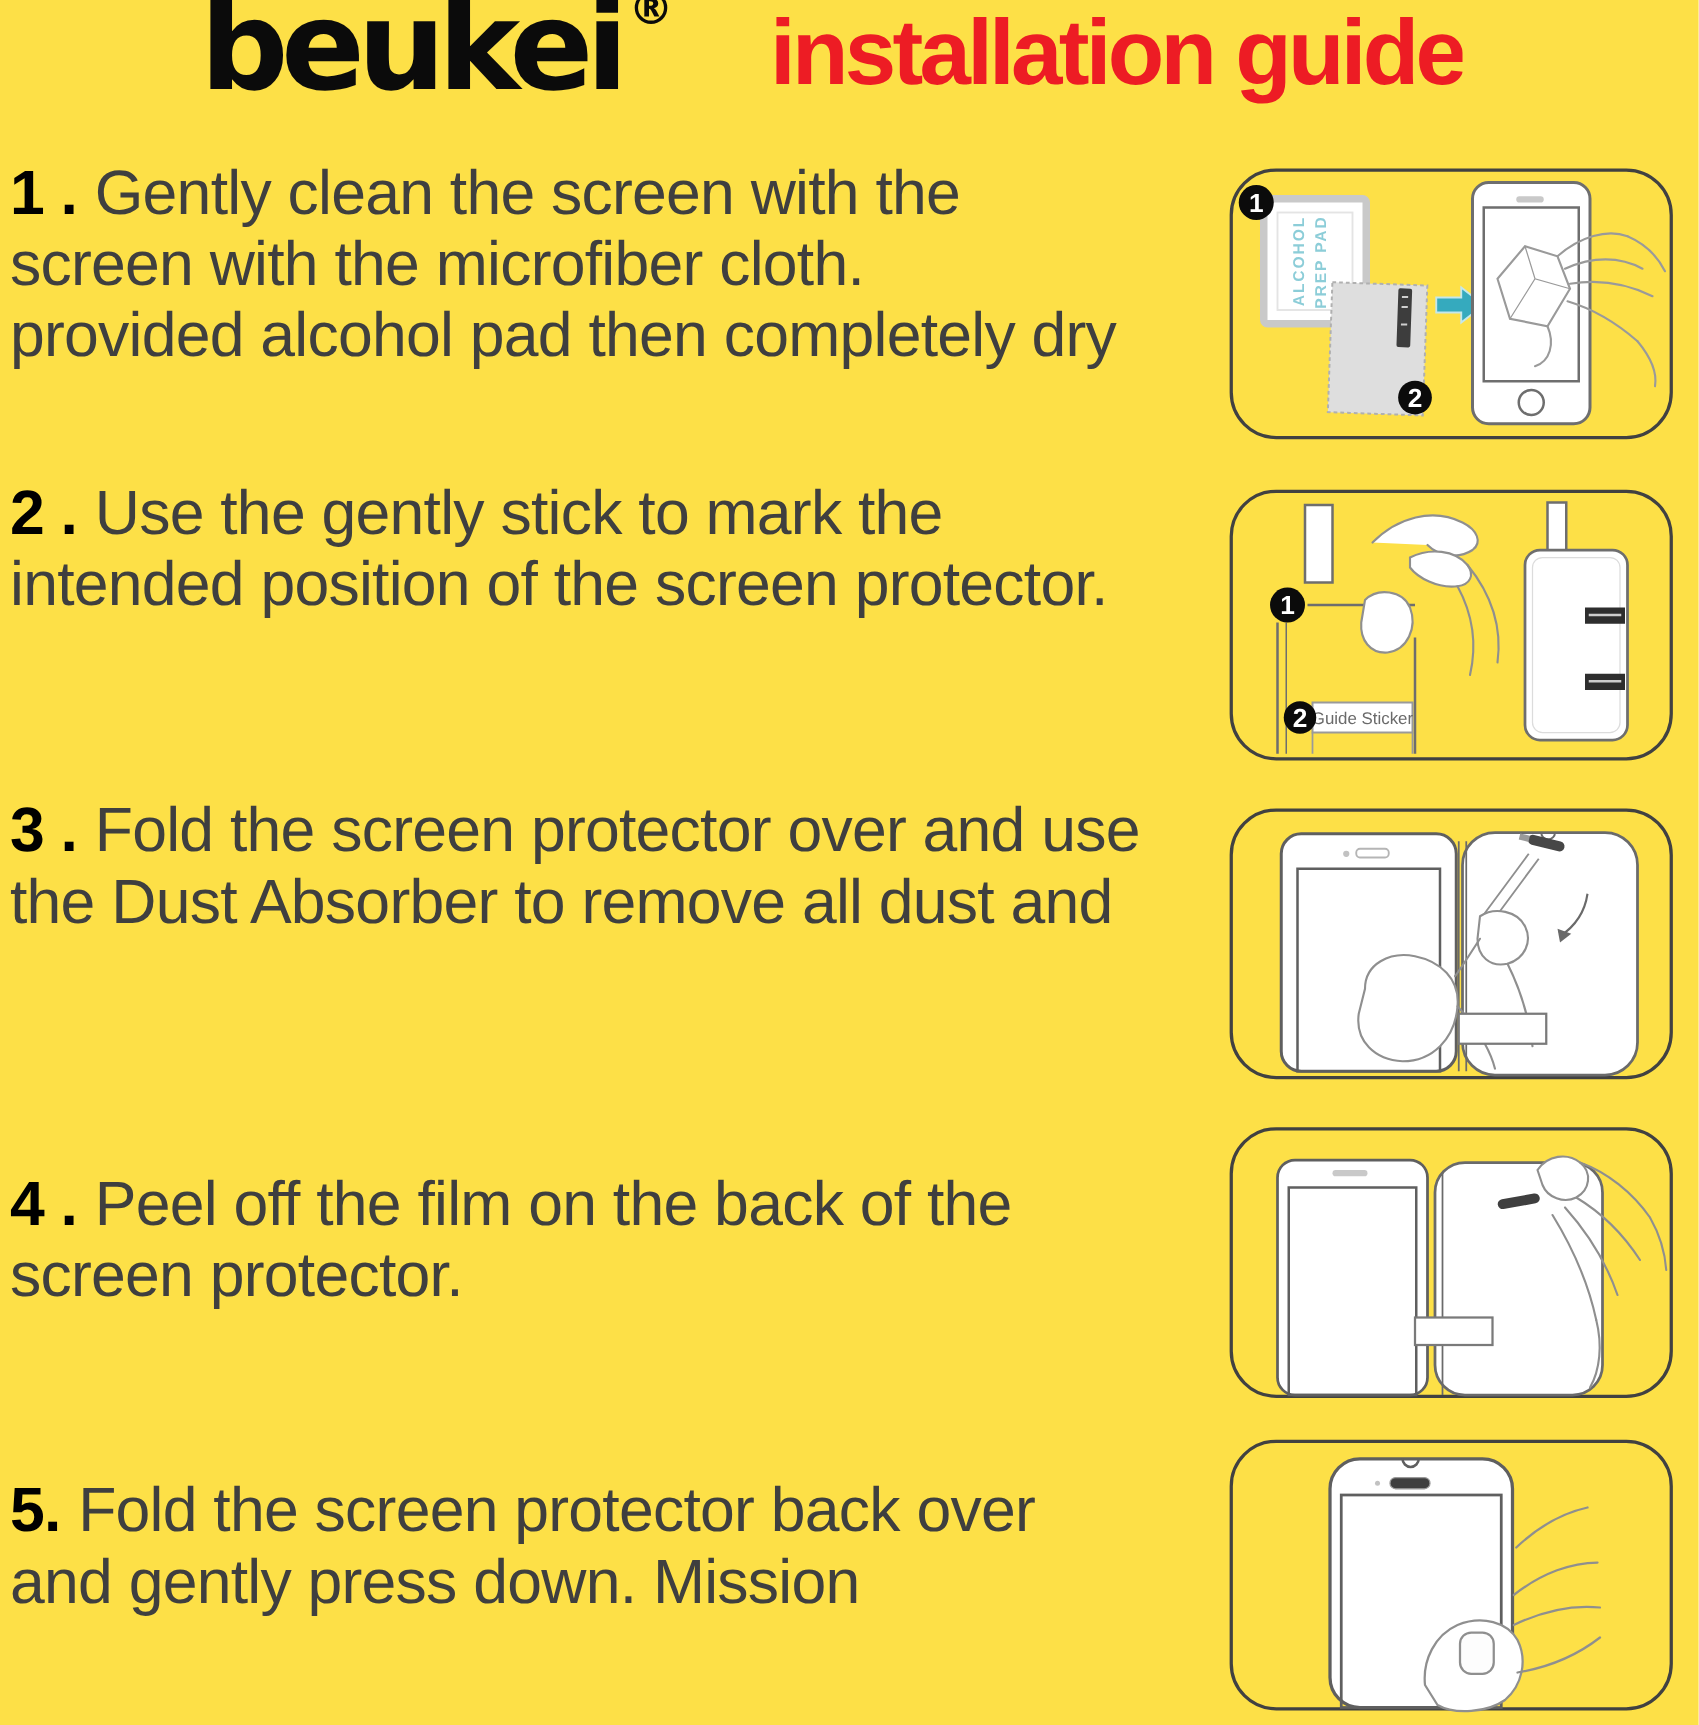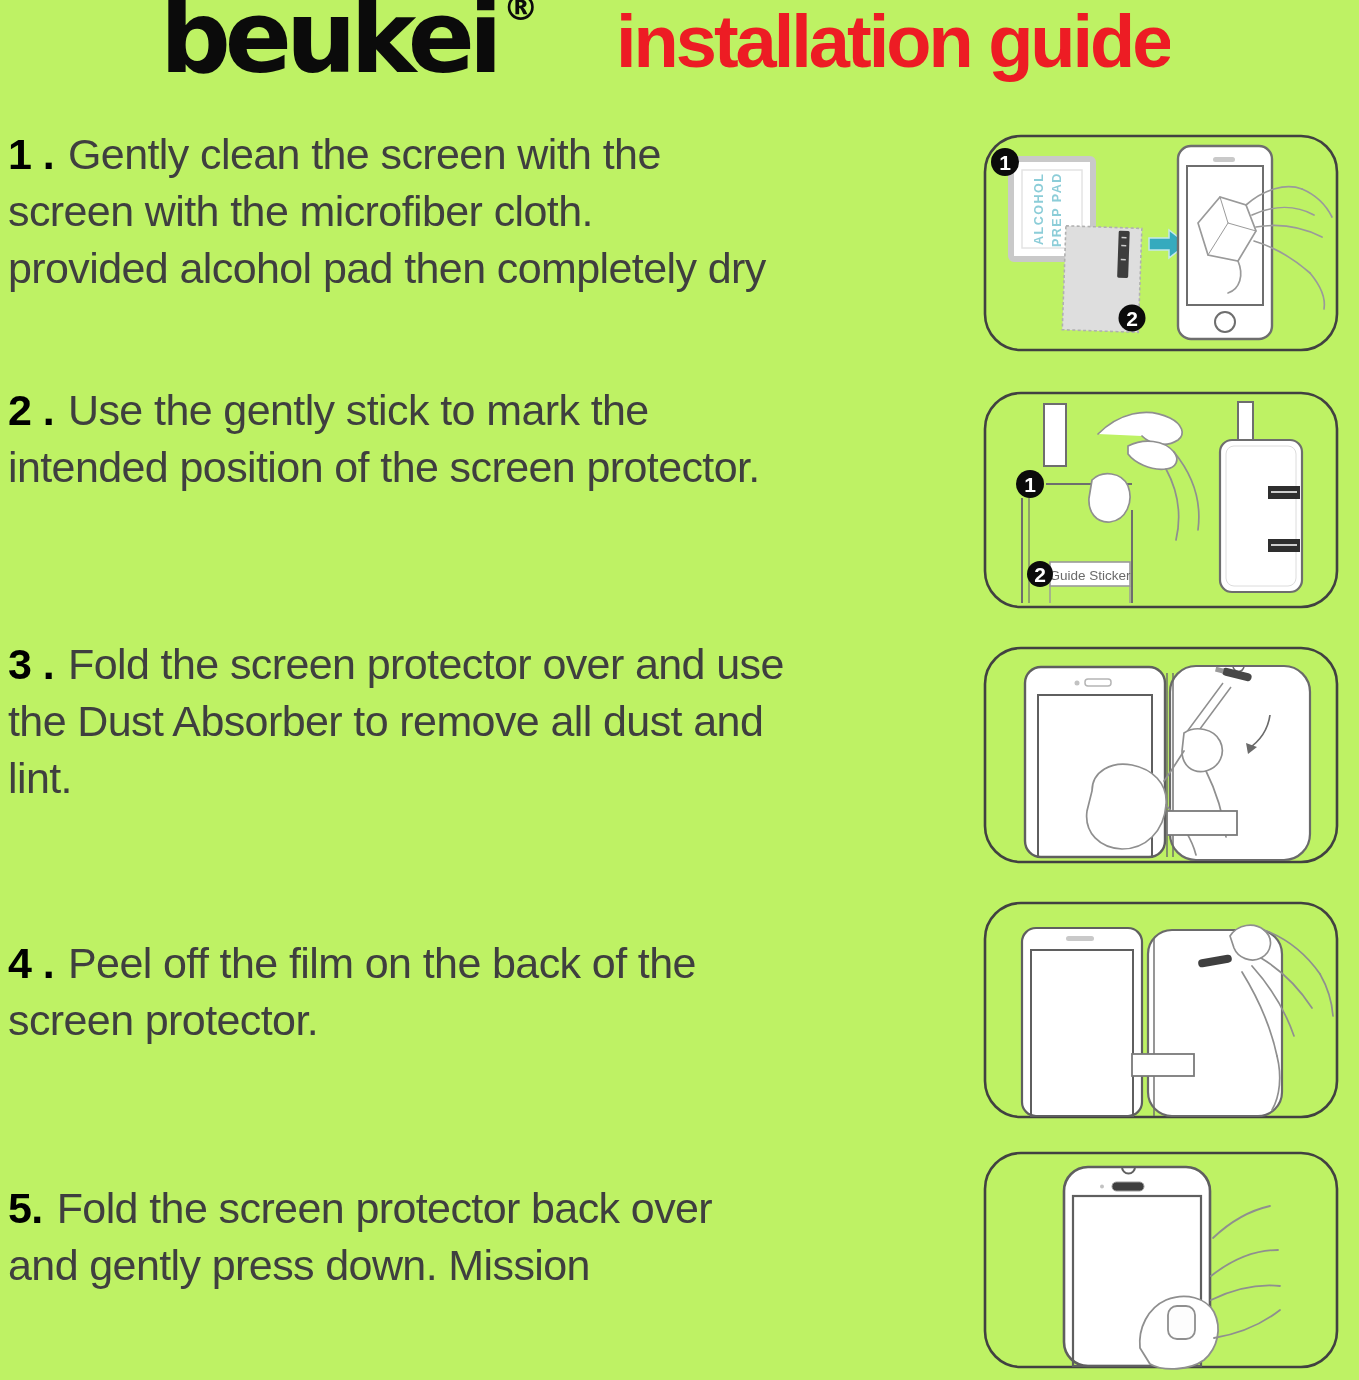--- a/index.html
+++ b/index.html
@@ -1,37 +1,37 @@
 <!DOCTYPE html>
 <html><head>
 <meta charset="utf-8">
 <style>
   html,body{margin:0;padding:0;background:#fff;}
   #canvas{
-    position:relative;width:1359px;height:1380px;background:#bef264;overflow:hidden;
+    position:relative;width:1359px;height:1380px;background:#fde047;overflow:hidden;
     font-family:"Liberation Sans","DejaVu Sans",sans-serif;
   }
   
   .header{position:absolute;top:0;left:0;width:1359px;height:96px;overflow:hidden;}
   .brand{
     position:absolute;left:160px;top:-16px;
     font-family:"DejaVu Sans","Liberation Sans",sans-serif;
     font-weight:bold;font-size:99px;letter-spacing:-6px;color:#0b0b0b;line-height:1.1;
     white-space:nowrap;
   }
   .reg{font-size:36px;letter-spacing:0;vertical-align:52px;margin-left:6px;font-weight:bold;}
   .title{
     position:absolute;left:616px;top:0;margin:0;
     font-size:74px;font-weight:700;letter-spacing:-3px;color:#ed1c24;
     height:88px;line-height:84px;overflow:hidden;white-space:nowrap;
   }
   
   .step-text{
     position:absolute;left:8px;width:960px;
-    font-size:43px;line-height:57px;letter-spacing:-0.6px;color:#3f3f3f;
+    font-size:50px;line-height:57px;letter-spacing:-0.6px;color:#3f3f3f;
   }
   .step-text .num{font-weight:700;color:#000;margin-right:14px;}
   
   .illus{position:absolute;left:980px;width:362px;height:224px;}
   svg text{font-family:"Liberation Sans","DejaVu Sans",sans-serif;}
 </style>
 </head>
 <body>
 
 <div id="canvas">
@@ -150,21 +150,20 @@
       <g>
         <rect x="288" y="151" width="32" height="13" fill="#2e2e2e"></rect>
         <rect x="291" y="156" width="26" height="2" fill="#cdcdcd"></rect>
       </g>
     </svg>
   </div>
 
   <div class="step-text" style="top:636px;">
     <div class="line"><span class="num">3 .</span><span>Fold the screen protector over and use</span></div>
     <div class="line">the Dust Absorber to remove all dust and</div>
-    <div class="line">lint.</div>
   </div>
 
   <div class="illus" style="top:643px;">
     <svg width="362" height="224" viewBox="0 0 362 224">
       <rect x="5" y="5" width="352" height="214" rx="36" fill="none" stroke="#414141" stroke-width="2.6"></rect>
       <g fill="none" stroke="#5f5f5f">
         <rect x="45" y="24" width="140" height="190" rx="16" stroke-width="2.4" fill="#ffffff"></rect>
         <circle cx="97" cy="40" r="2.5" fill="#c2c2c2" stroke="none"></circle>
         <rect x="105" y="36" width="26" height="7" rx="3" stroke="#b5b5b5" stroke-width="1.5"></rect>
         <rect x="58" y="52" width="114" height="162" stroke-width="2"></rect>

